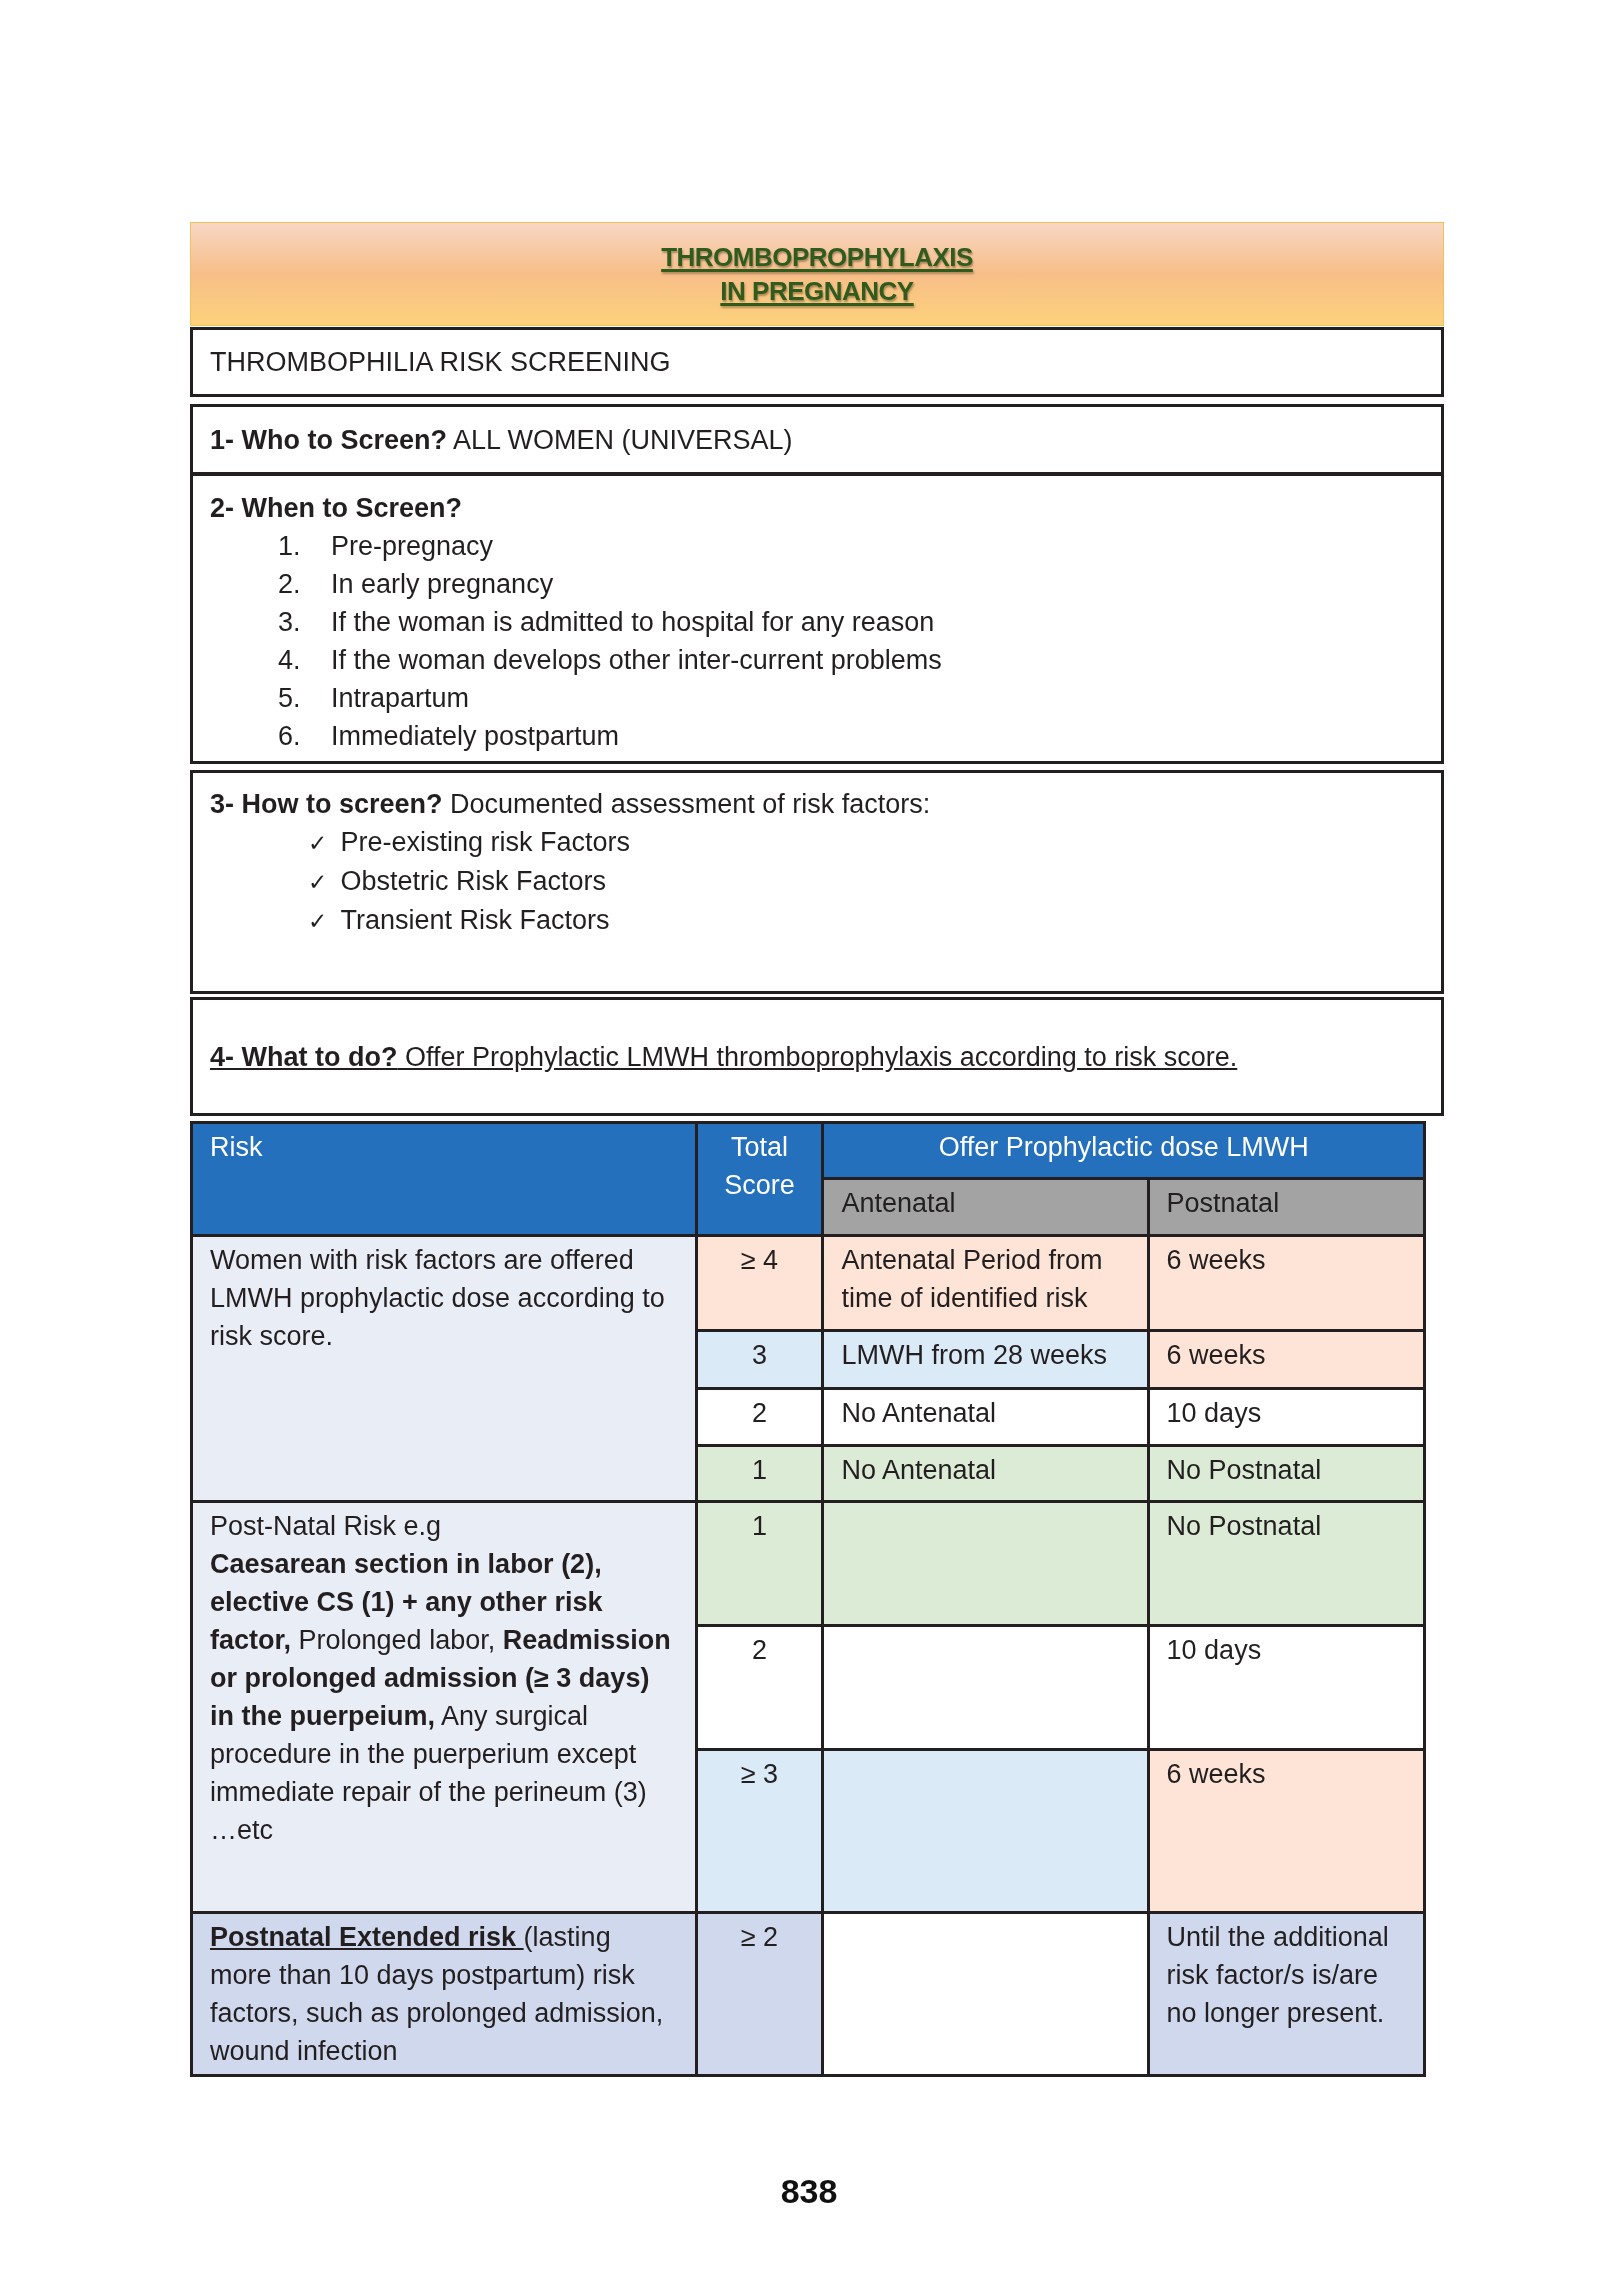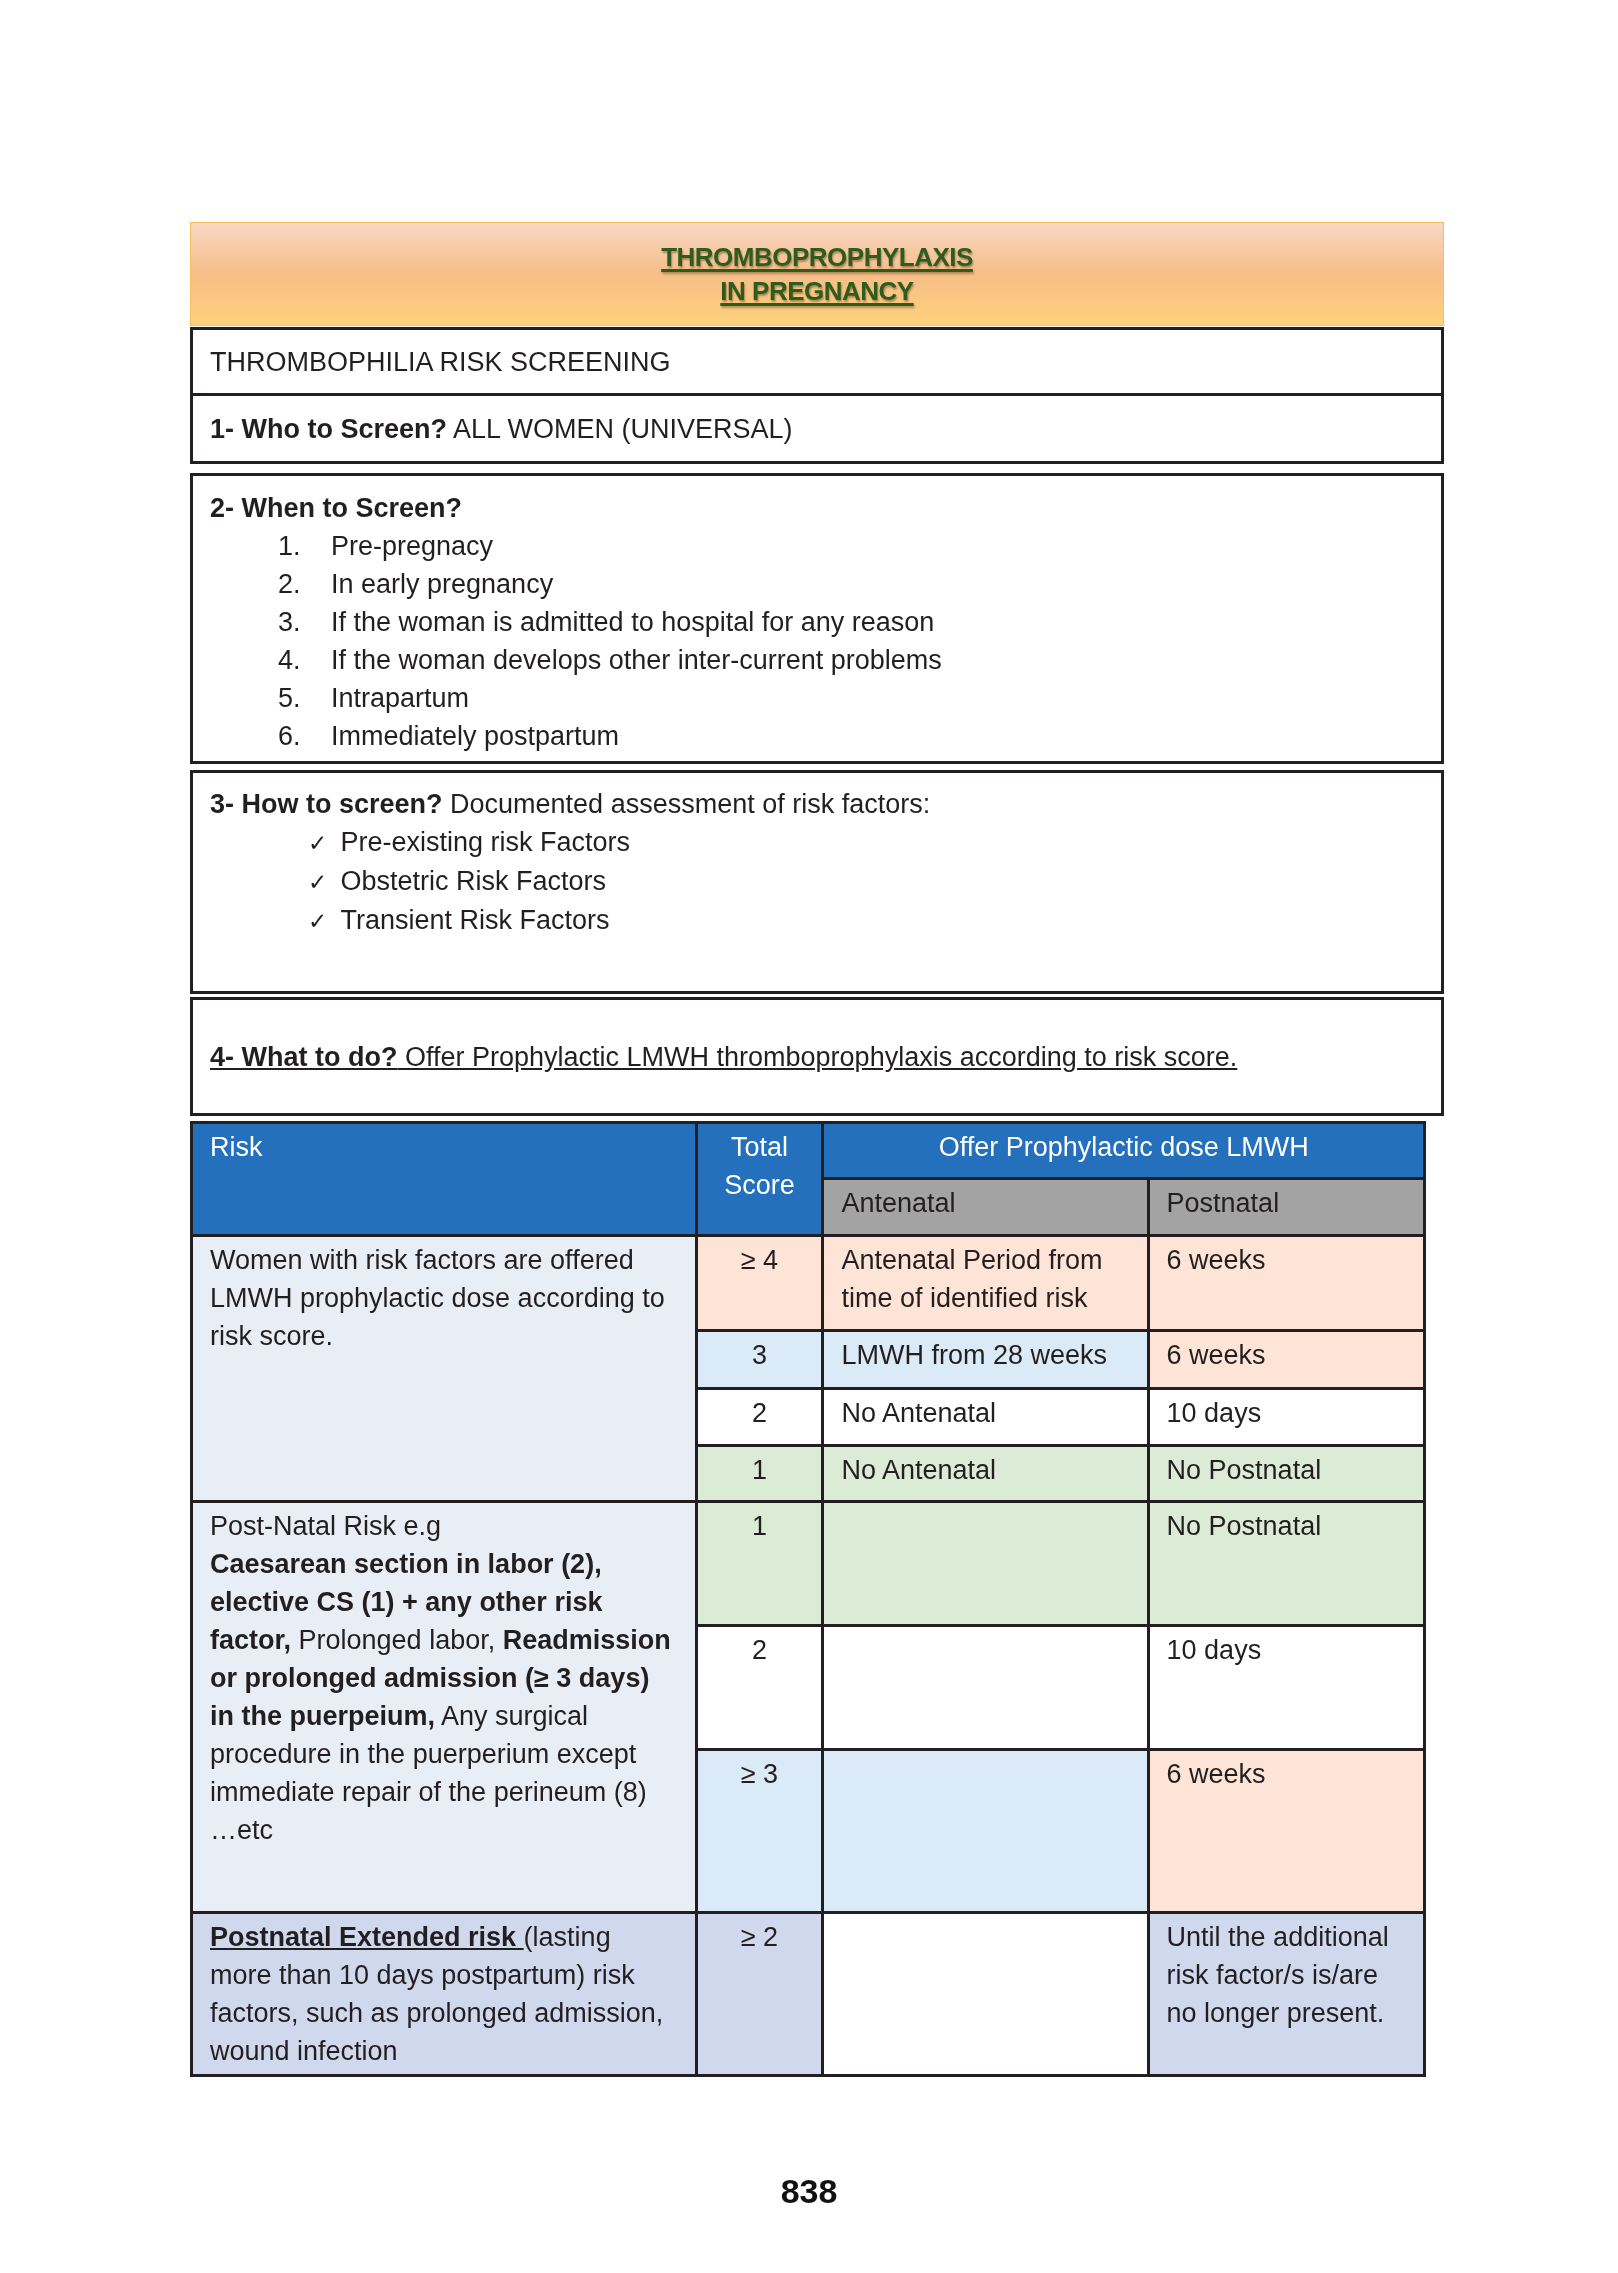--- a/index.html
+++ b/index.html
@@ -19,21 +19,21 @@
     text-shadow: 1px 1.9px 1.9px rgba(80,60,20,0.45);
   }
 
   .box {
     position: absolute; left: 190px; width: 1254px;
     border: 3.8px solid #231f20; background: #fff;
     font-size: 27px; line-height: 38px; padding-left: 17px;
   }
   .box b { font-weight: bold; }
   #box-screening { top: 327px; height: 70px; display: flex; align-items: center; }
-  #box-who { top: 393px; height: 71px; display: flex; align-items: center; }
+  #box-who { top: 404px; height: 71px; display: flex; align-items: center; }
   #box-when { top: 473px; height: 291px; padding-top: 13.4px; }
   #box-how { top: 770px; height: 224px; padding-top: 11.5px; }
   #box-what { top: 997px; height: 119px; display: flex; align-items: center; text-decoration: underline; }
 
   .num-list { list-style: none; }
   .num-list li { display: flex; }
   .num-list .n { width: 53px; margin-left: 68px; }
   .check-list { list-style: none; }
   .check-list li { padding-left: 98px; }
   .check-list .ck { display: inline-block; width: 32.5px; font-family: "DejaVu Sans", sans-serif; font-size: 23px; }
@@ -162,21 +162,21 @@
   </tr>
   <tr style="height:56px">
     <td class="bg-green c-center">1</td>
     <td class="bg-green">No Antenatal</td>
     <td class="bg-green">No Postnatal</td>
   </tr>
 
   <tr style="height:124px">
     <td class="bg-risk" rowspan="3">
       <div>Post-Natal Risk e.g</div>
-      <span class="bold">Caesarean section in labor (2), elective CS (1) + any other risk factor,</span><span style="white-space:pre-wrap"> Prolonged labor, </span><span class="bold">Readmission or prolonged admission (≥ 3 days) in the puerpeium,</span><span style="white-space:pre-wrap"> Any surgical procedure in the puerperium except immediate repair of the perineum (8) …etc</span>
+      <span class="bold">Caesarean section in labor (2), elective CS (1) + any other risk factor,</span><span style="white-space:pre-wrap"> Prolonged labor, </span><span class="bold">Readmission or prolonged admission (≥ 3 days) in the puerpeium,</span><span style="white-space:pre-wrap"> Any surgical procedure in the puerperium except immediate repair of the perineum (3) …etc</span>
     </td>
     <td class="bg-green c-center">1</td>
     <td class="bg-green"></td>
     <td class="bg-green">No Postnatal</td>
   </tr>
   <tr style="height:124px">
     <td class="bg-white c-center">2</td>
     <td class="bg-white"></td>
     <td class="bg-white">10 days</td>
   </tr>

